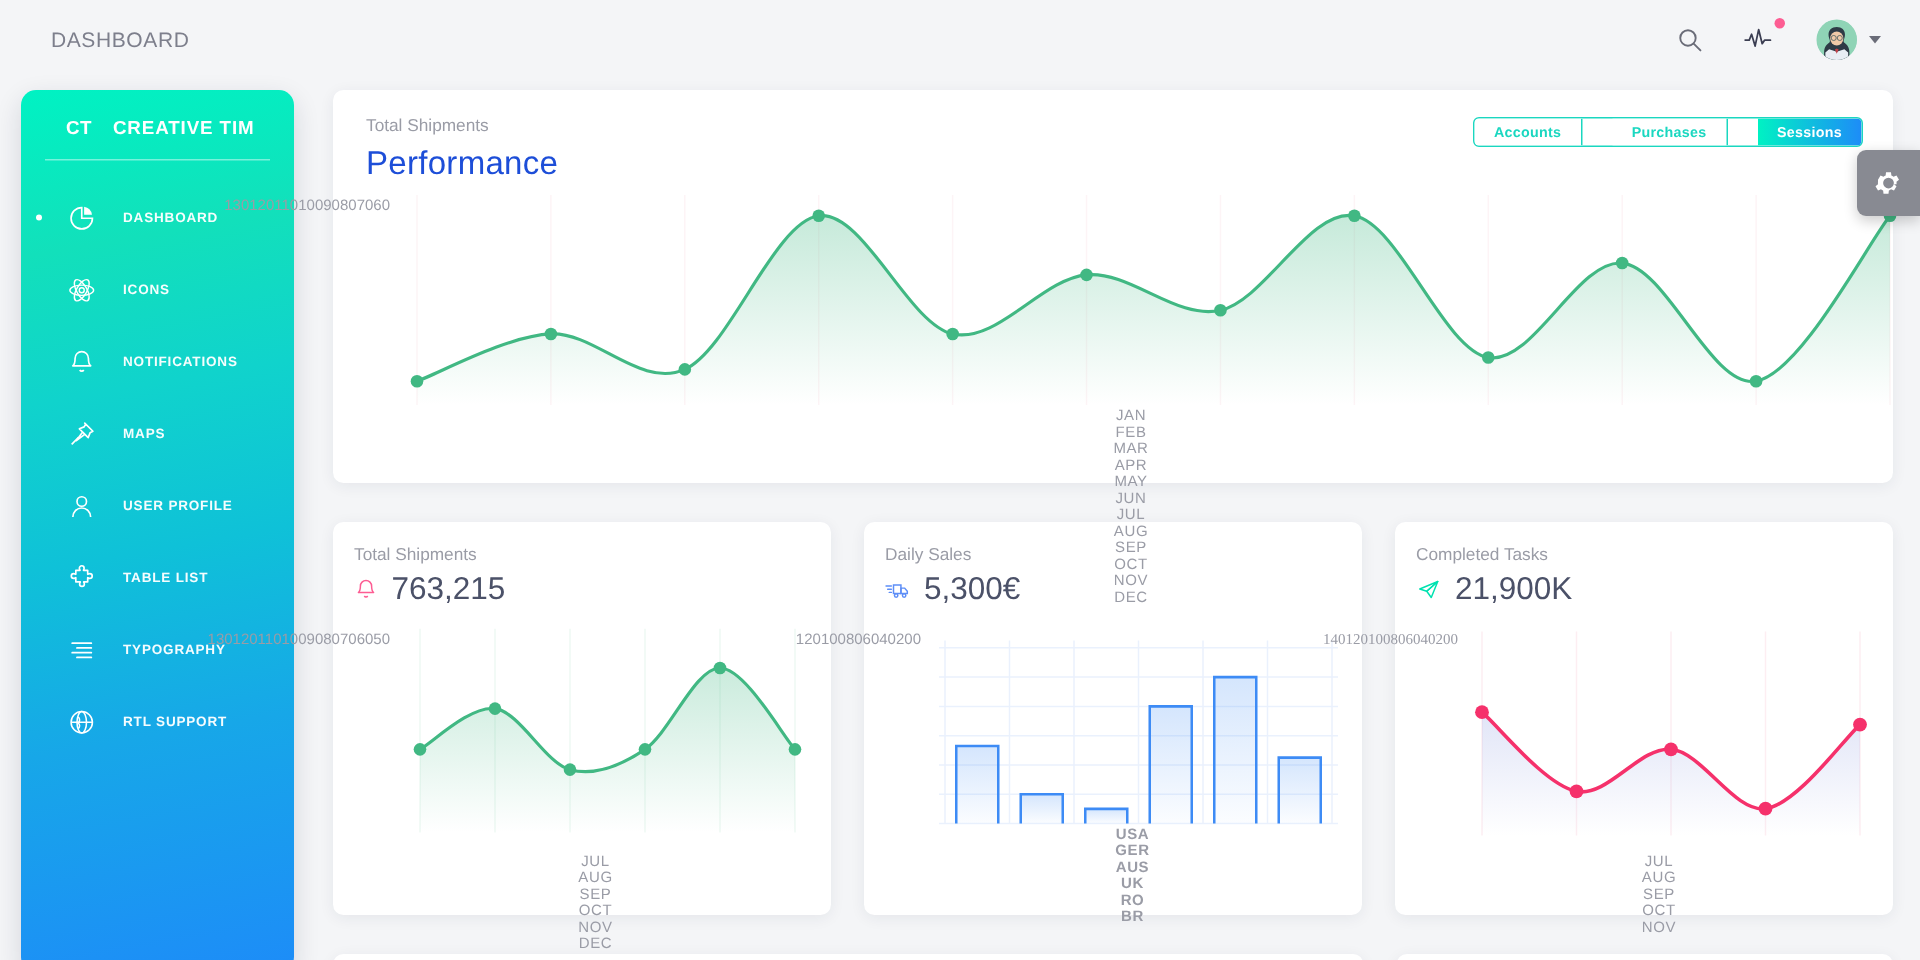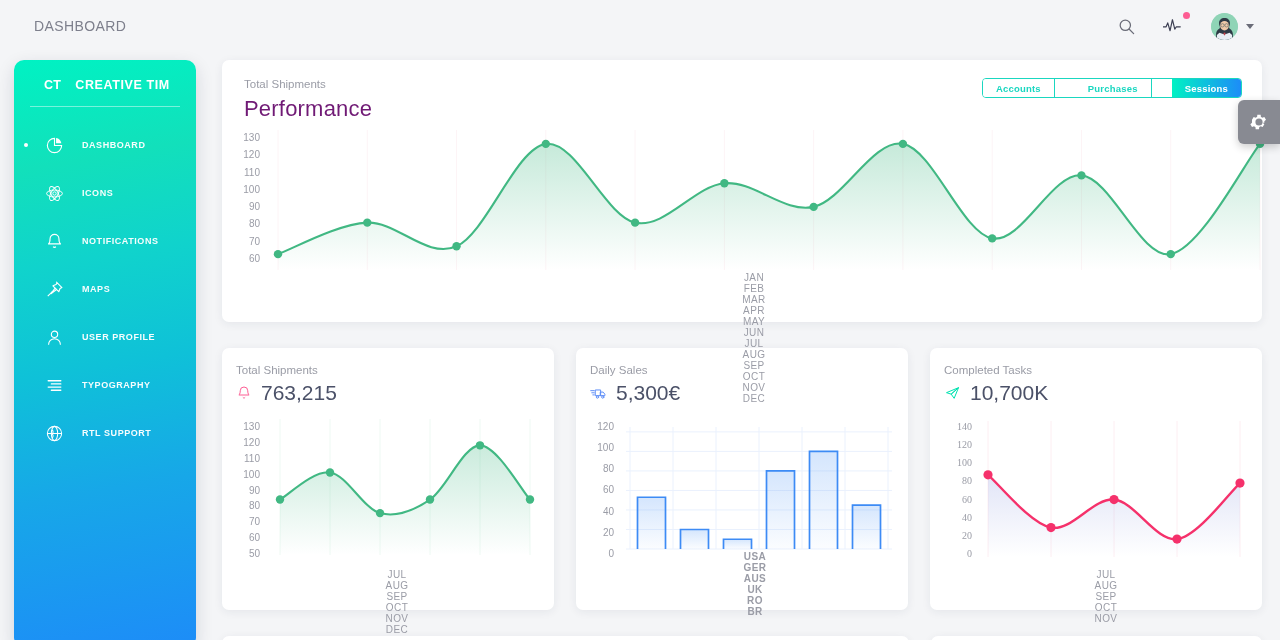--- a/index.html
+++ b/index.html
@@ -88,21 +88,21 @@
     box-shadow: 0 2px 10px rgba(30,40,70,.07);
   }
   .card-label {
     font-size: 11.5px; color: #9a9ca6; font-weight: 400;
   }
 
   
   .perf-card { width: 1040px; height: 262px; padding: 18px 20px 0 12px; position: relative; }
   .perf-head { padding-left: 10px; }
   .perf-title {
-    font-size: 22px; color: #701a75; font-weight: 400;
+    font-size: 22px; color: #1d4ed8; font-weight: 400;
     margin-top: 6px; letter-spacing: .2px;
   }
   .tabgroup {
     position: absolute; right: 20px; top: 18px;
     display: flex; border: 1px solid #1ad7c0; border-radius: 4px;
     overflow: hidden; height: 20px; gap: 20px;
   }
   .tab {
     display: flex; align-items: center; justify-content: center;
     padding: 0 13px; font-size: 9.5px; font-weight: 700;
@@ -136,21 +136,21 @@
 
   
   .row-peek { display: flex; gap: 22px; margin-top: 26px; }
   .peek-card-a { width: 687px; height: 40px; }
   .peek-card-b { width: 331px; height: 40px; }
 
   
   .chart-wrap { position: relative; }
   .ylabels {
     position: absolute; left: 0; top: 0;
-    display: flex; flex-direction: column; justify-content: space-between;
+    display: flex; flex-direction: row; justify-content: flex-end;
     font-size: 10px; color: #9a9ca6; text-align: right;
   }
   .xlabels {
     display: flex; font-size: 10px; color: #9a9ca6;
     letter-spacing: .4px;
     flex-direction: column;
   }
   .xlabels span { flex: 1; text-align: center; }
   svg { display: block; }
 </style>
@@ -247,20 +247,28 @@
     <div class="nav-item">
       <span class="nav-icon">
         <svg width="19" height="19" viewBox="0 0 24 24" fill="none" stroke="#fff" stroke-width="1.4" stroke-linejoin="round">
           <circle cx="12" cy="8" r="4"></circle>
             <path d="M4.5 21a7.5 7.5 0 0 1 15 0"></path>
         </svg>
       </span>
       <span class="nav-label">USER PROFILE</span>
     </div>
 
+    <div class="nav-item">
+      <span class="nav-icon">
+        <svg width="19" height="19" viewBox="0 0 24 24" fill="none" stroke="#fff" stroke-width="1.4" stroke-linejoin="round">
+          <path d="M10 3.5a2 2 0 0 1 4 0c0 .9-.6 1.3-.6 1.8h3.6v3.4c.5 0 .9-.6 1.8-.6a2 2 0 0 1 0 4c-.9 0-1.3-.6-1.8-.6v3.6h-3.4c0 .5.6.9.6 1.8a2 2 0 0 1-4 0c0-.9.6-1.3.6-1.8H7v-3.6c-.5 0-.9.6-1.8.6a2 2 0 0 1 0-4c.9 0 1.3.6 1.8.6V5.3h3.6c0-.5-.6-.9-.6-1.8z"></path>
+        </svg>
+      </span>
+      <span class="nav-label">TABLE LIST</span>
+    </div>
 
     <div class="nav-item">
       <span class="nav-icon">
         <svg width="19" height="19" viewBox="0 0 24 24" stroke="#fff" stroke-width="1.6" stroke-linecap="round">
           <line x1="4" y1="6" x2="20" y2="6"></line>
             <line x1="8" y1="10" x2="20" y2="10"></line>
           <line x1="4" y1="14" x2="20" y2="14"></line>
             <line x1="8" y1="18" x2="20" y2="18"></line>
         </svg>
       </span>
@@ -489,21 +497,21 @@
 
     <div class="card small-card">
       <div class="card-label">Completed Tasks</div>
       <div class="small-value">
         <span>
           <svg width="17" height="16" viewBox="0 0 24 24" fill="none" stroke="#00e2b0" stroke-width="1.5" stroke-linejoin="round">
             <path d="M21 4L3 11.5l7 2.2L21 4z"></path>
               <path d="M10 13.7L21 4l-6.5 16-4.5-6.3z"></path>
           </svg>
         </span>
-        <span class="num">10,700K</span>
+        <span class="num">21,900K</span>
       </div>
       <div class="chart-wrap" style="margin-top:14px; height:180px;">
         <div class="ylabels" id="ct-yl" style="left:4px; top:2px; height:138px; width:24px;font-family:Liberation Serif, serif;">
             <div>140</div>
             <div>120</div>
             <div>100</div>
             <div>80</div>
             <div>60</div>
             <div>40</div>
             <div>20</div>

